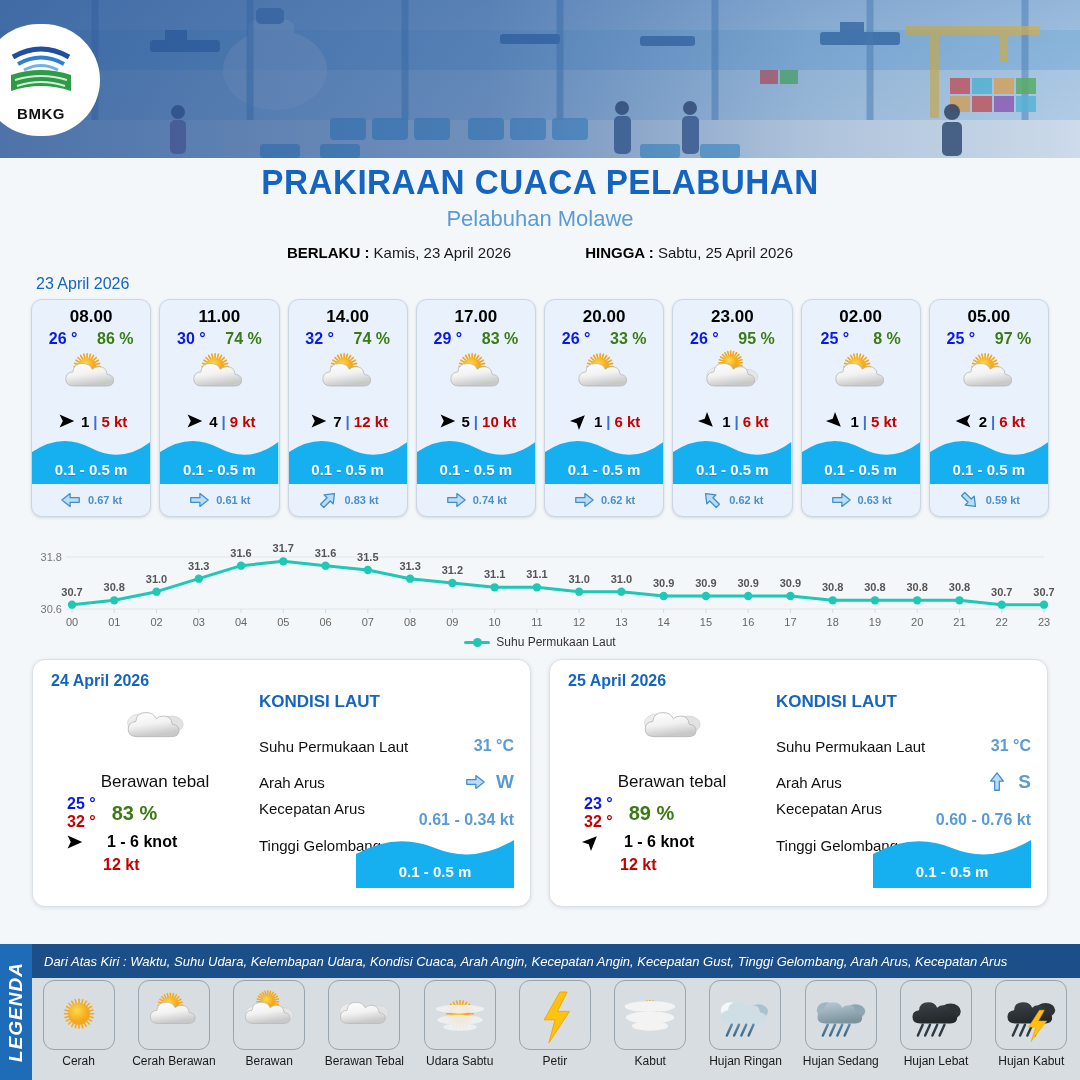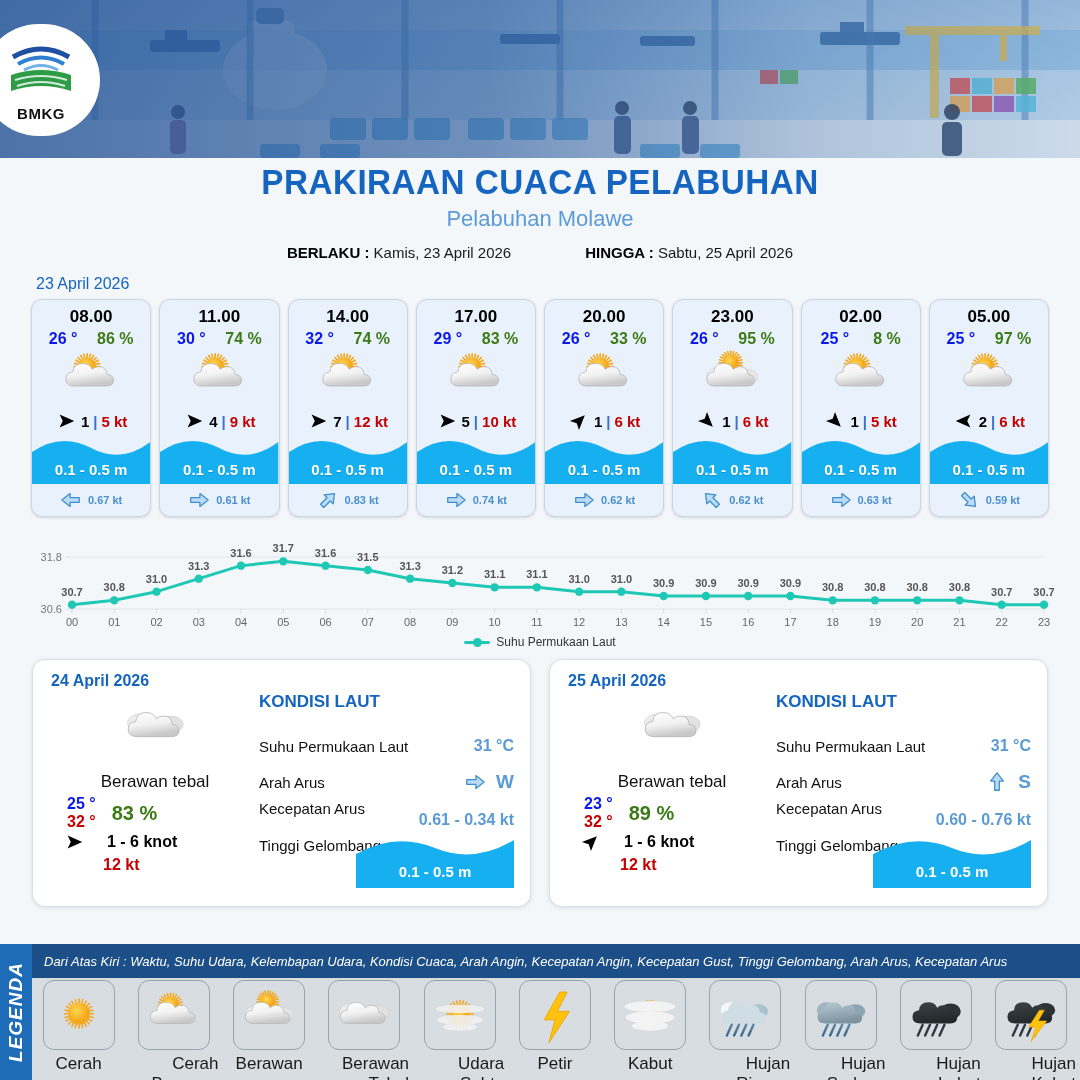--- a/index.html
+++ b/index.html
@@ -139,21 +139,21 @@
   }
   .legend-items {
     position:absolute; left:34px; right:4px; top:36px;
     display:flex; gap:6px;
   }
   .leg-item { flex:1; display:flex; flex-direction:column; align-items:center; }
   .leg-box {
     width:72px; height:70px; border:1px solid #9aa4ad; border-radius:11px;
     display:flex; align-items:center; justify-content:center; background:transparent;
   }
-  .leg-label { font-size:17px; color:#1a1a1a; margin-top:4px; text-align:right; }
+  .leg-label { font-size:12px; color:#1a1a1a; margin-top:4px; text-align:right; }
 </style>
 </head>
 <body>
 
 <div class="header">
   <svg class="hdr-art" viewBox="0 0 1080 158" preserveAspectRatio="none">
     <defs>
       <linearGradient id="sky" x1="0" y1="0" x2="0" y2="1">
         <stop offset="0%" stop-color="#9fc0e0"></stop>
           <stop offset="100%" stop-color="#cfe2f3"></stop>

